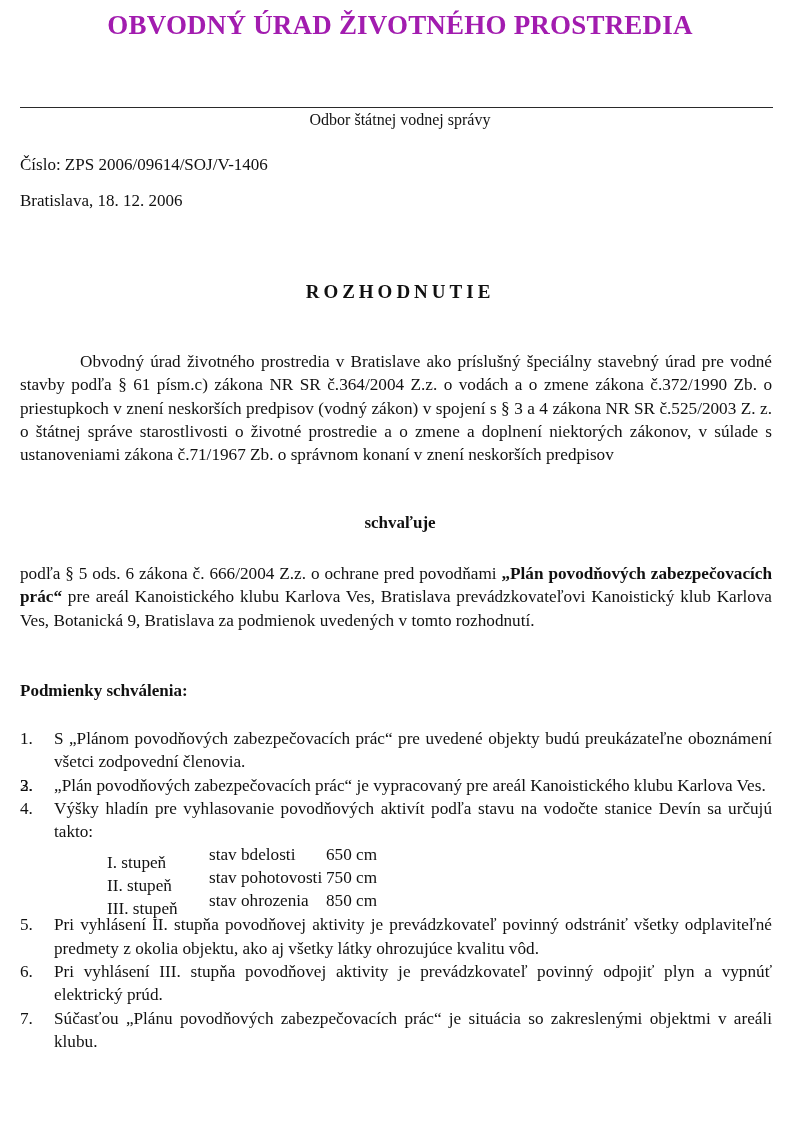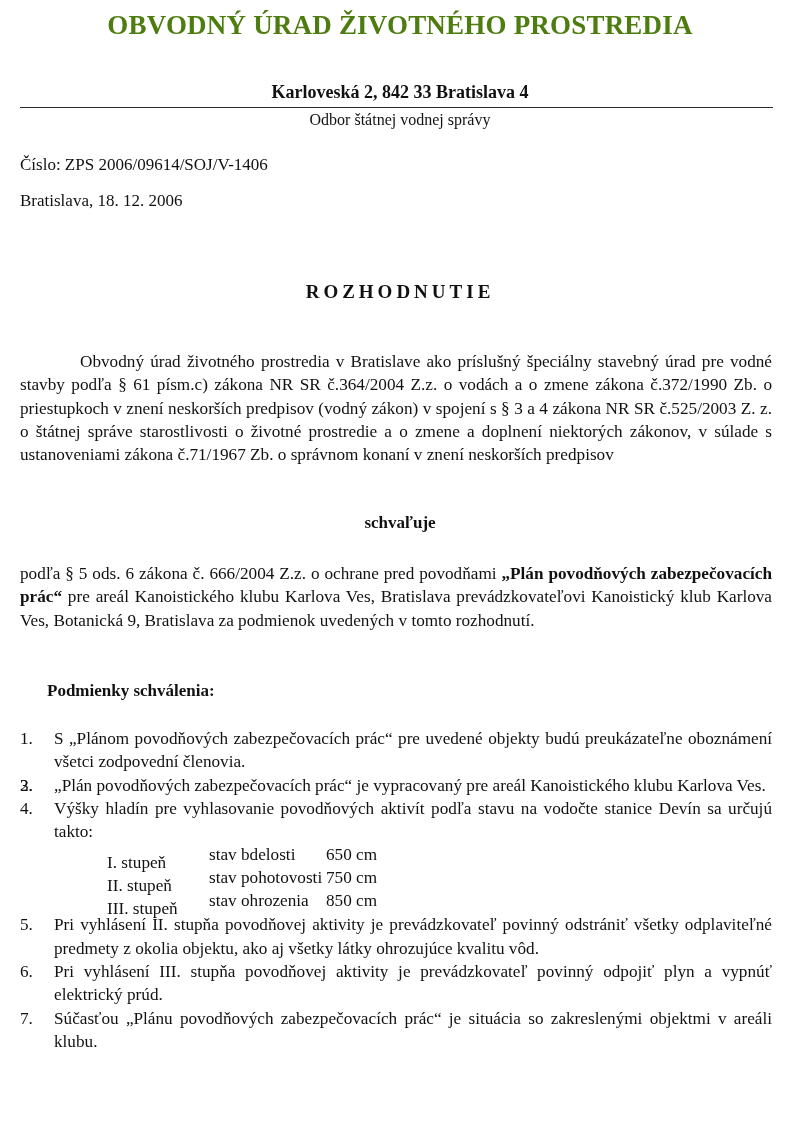--- a/index.html
+++ b/index.html
@@ -6,21 +6,21 @@
   body {
     width: 800px; height: 1133px; overflow: hidden; position: relative;
     font-family: "Liberation Serif", "DejaVu Serif", serif;
     color: #111111;
   }
   .page { position: absolute; left: 0; top: 0; width: 800px; height: 1133px; }
 
   .hdr-title {
     position: absolute; left: 0; width: 800px; text-align: center;
     font-weight: bold; font-size: 27px; letter-spacing: 0.2px;
-    color: #4d7c0f;
+    color: #a21caf;
   }
   #ht1 { top: 10px; }
   #ht2 { top: 43px; }
   .hdr-address {
     position: absolute; top: 82px; left: 0; width: 800px; text-align: center;
     font-weight: bold; font-size: 18px;
   }
   .hdr-rule {
     position: absolute; top: 107px; left: 20px; width: 753px; height: 0;
     border-top: 1.5px solid #2a2a2a;
@@ -47,42 +47,41 @@
   #intro { top: 350px; text-indent: 60px; }
 
   .approves {
     position: absolute; top: 513px; left: 0; width: 800px; text-align: center;
     font-weight: bold; font-size: 17px;
   }
   #approval { top: 562px; }
 
   .conditions-heading {
     position: absolute; top: 681px; left: 20px;
-    font-weight: bold; font-size: 17px; margin-left: 27px;
+    font-weight: bold; font-size: 17px;
   }
 
   .list { position: absolute; left: 20px; width: 752px; top: 727px; }
   .li {
     position: relative; padding-left: 34px;
     font-size: 17.2px; line-height: 23.3px; text-align: justify;
   }
   .li .num { position: absolute; left: 0; top: 0; }
   .levels { position: relative; height: 70px; }
   .lvl-row { position: absolute; left: 0; height: 23.3px; font-size: 17.2px; line-height: 23.3px; width: 700px; }
   .lvl-row .c1 { position: absolute; left: 87px; margin-top: 8px; }
   .lvl-row .c2 { position: absolute; left: 189px; }
   .lvl-row .c3 { position: absolute; left: 306px; }
 </style>
 </head>
 <body>
 
 <div class="page">
 
   <div id="ht1" class="hdr-title">OBVODNÝ ÚRAD ŽIVOTNÉHO PROSTREDIA</div>
-  <div class="hdr-address">Karloveská 2, 842 33 Bratislava  4</div>
   <div class="hdr-rule"></div>
   <div class="hdr-dept">Odbor štátnej vodnej správy</div>
 
   <div id="meta-num" class="meta">Číslo: ZPS 2006/09614/SOJ/V-1406</div>
   <div id="meta-date" class="meta">Bratislava,  18. 12. 2006</div>
 
   <div class="decision-title">ROZHODNUTIE</div>
 
   <div id="intro" class="para">Obvodný úrad životného prostredia v Bratislave ako príslušný  špeciálny stavebný úrad pre vodné stavby podľa § 61 písm.c) zákona NR SR č.364/2004 Z.z. o vodách a o zmene zákona č.372/1990 Zb. o priestupkoch v znení neskorších predpisov (vodný zákon) v spojení s § 3 a 4 zákona NR SR č.525/2003 Z. z. o štátnej správe starostlivosti o životné prostredie a o zmene a doplnení niektorých zákonov, v súlade s ustanoveniami  zákona  č.71/1967 Zb. o správnom konaní v znení neskorších predpisov</div>
 

